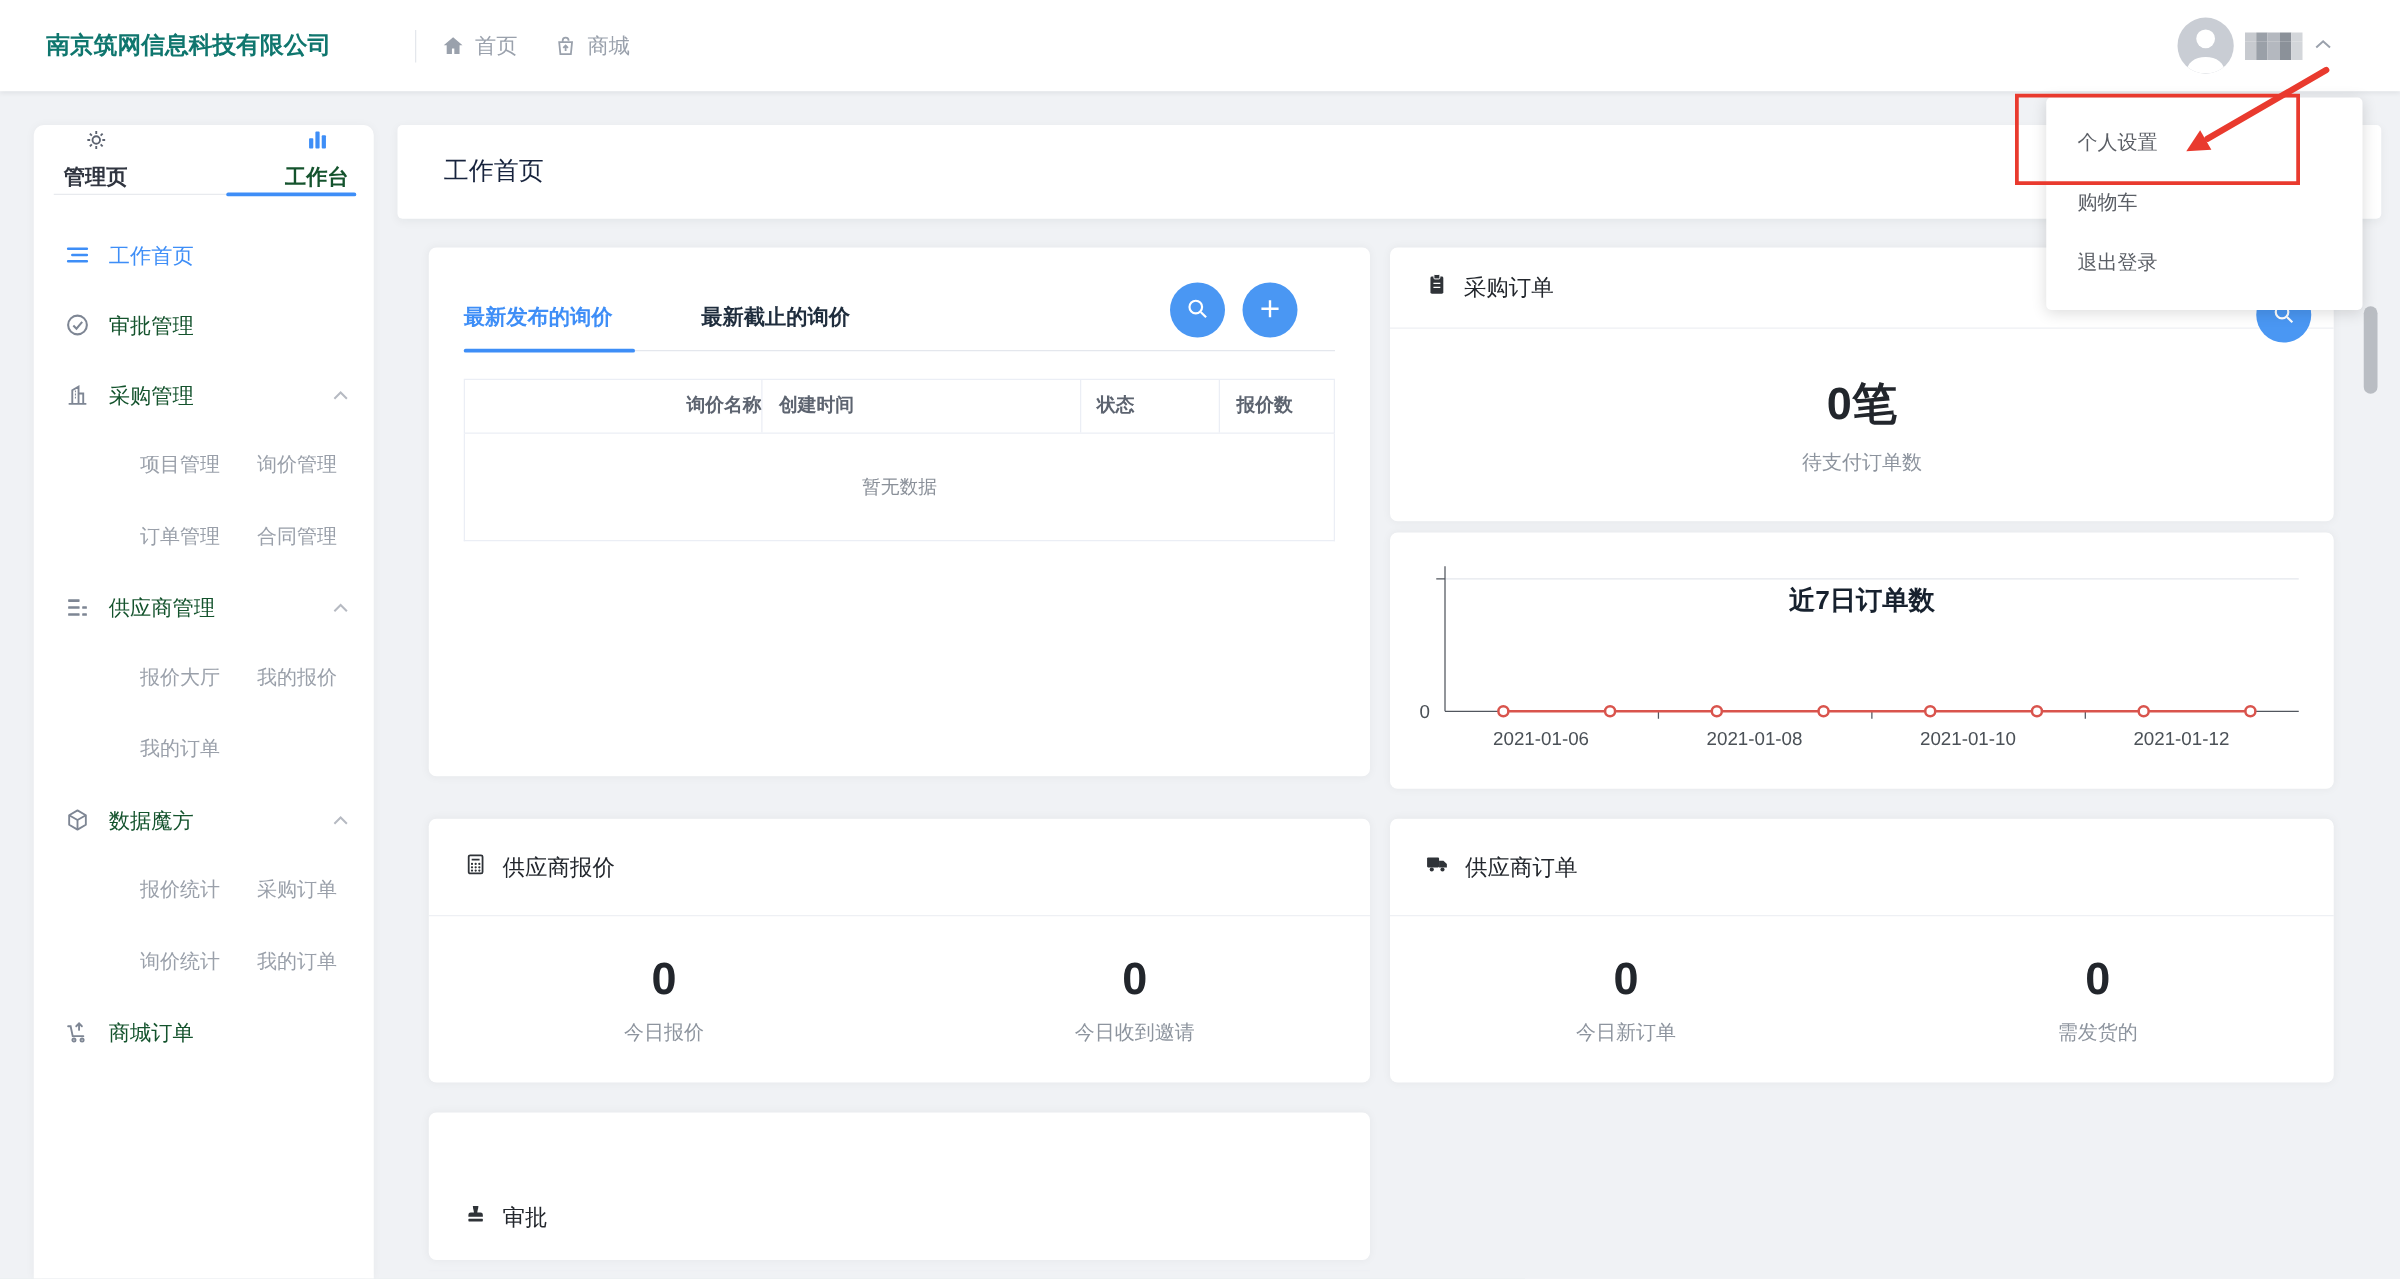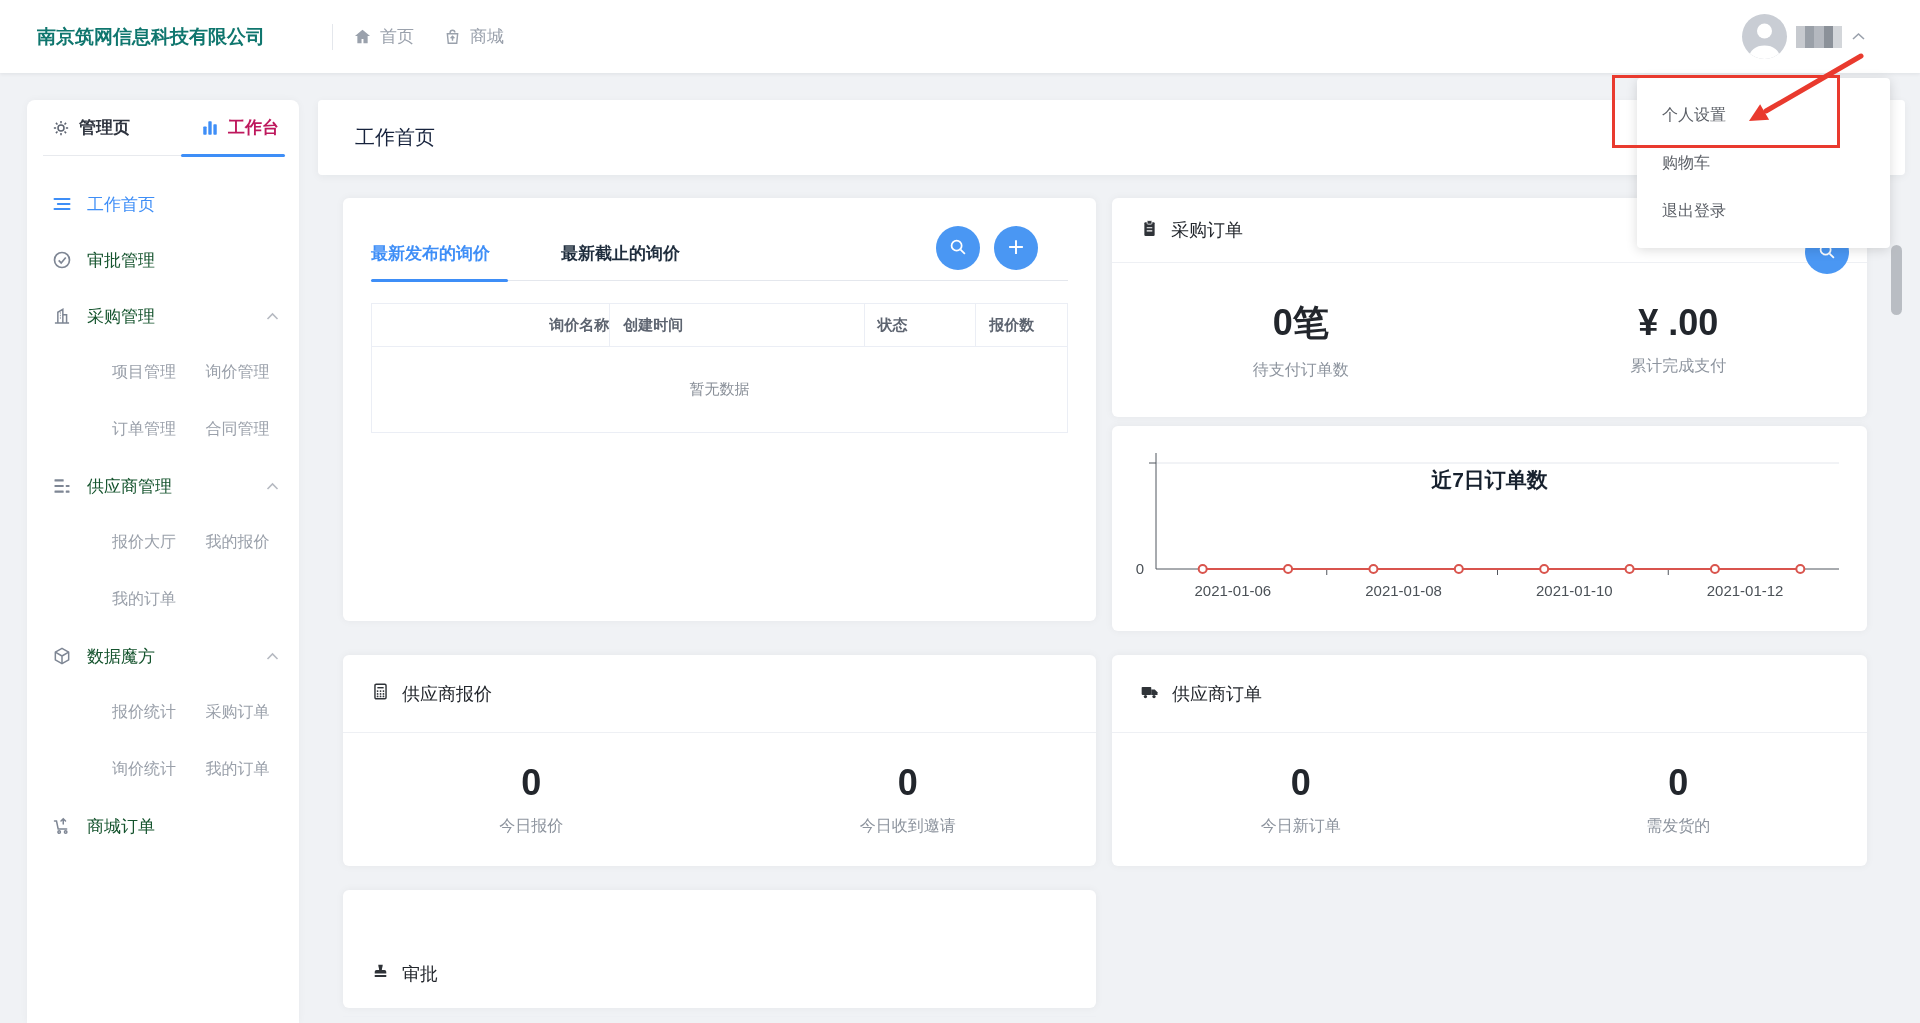--- a/index.html
+++ b/index.html
@@ -22,22 +22,22 @@
   .mosaic i:nth-child(5n+2){background:#9aa0a8;}
   .mosaic i:nth-child(5n+3){background:#b4b8bf;}
   .mosaic i:nth-child(5n+4){background:#8b9199;}
   .mosaic i:nth-child(5n+5){background:#d3d6da;}
 
   
   .sidebar{position:absolute;left:27px;top:100px;width:272px;height:923px;background:#fff;
     border-radius:8px 8px 0 0;box-shadow:0 0 8px rgba(0,0,0,.04);}
   .side-tabs{position:relative;margin:0 16px;height:55px;display:flex;align-items:center;
     justify-content:space-between;border-bottom:1px solid #e8eaee;}
-  .side-tab{display:flex;align-items:center;gap:8px;font-size:17px;font-weight:600;color:#303540;cursor:pointer;}
-  .side-tab.active{color:#be185d;}
+  .side-tab{display:flex;align-items:center;gap:8px;font-size:17px;font-weight:600;color:#303540;cursor:pointer;flex-direction:column;}
+  .side-tab.active{color:#14532d;}
   .tab-underline{position:absolute;right:-2px;bottom:-2px;width:104px;height:3px;border-radius:2px;background:#3e8ef7;}
   .side-menu{padding-top:20px;}
   .m-row{height:56px;display:flex;align-items:center;padding-left:25px;cursor:pointer;}
   .m-row .lbl{margin-left:15px;font-size:17px;color:#14532d;}
   .m-row.active .lbl{color:#3e8ef7;}
   .m-icon{width:20px;height:20px;display:flex;align-items:center;justify-content:center;flex:none;}
   .grp-caret{margin-left:auto;margin-right:20px;display:flex;}
   .m-sub{height:57px;display:flex;align-items:center;padding-left:85px;}
   .m-sub span{width:104px;font-size:16px;color:#9aa0aa;cursor:pointer;}
 
@@ -346,24 +346,20 @@
         <svg width="22" height="22" viewBox="0 0 24 24" fill="none" stroke="#fff" stroke-width="1.9">
           <circle cx="10.5" cy="10.5" r="5.5"></circle>
             <line x1="14.8" y1="14.8" x2="19.5" y2="19.5"></line>
           </svg>
       </span>
     </button>
     <div class="stats">
       <div class="stat">
         <div class="val">0笔</div>
         <div class="lab">待支付订单数</div>
-      </div>
-      <div class="stat">
-        <div class="val">¥ .00</div>
-        <div class="lab">累计完成支付</div>
       </div>
     </div>
   </section>
 
   <section class="card card-chart">
     <svg width="755" height="205" viewBox="0 0 755 205">
         <line x1="44" y1="37" x2="727" y2="37" stroke="#e4e7ed" stroke-width="1"></line>
         <line x1="44" y1="27" x2="44" y2="143" stroke="#51565e" stroke-width="1"></line>
         <line x1="37" y1="37" x2="44" y2="37" stroke="#51565e" stroke-width="1"></line>
         <line x1="44" y1="143" x2="727" y2="143" stroke="#51565e" stroke-width="1"></line>

